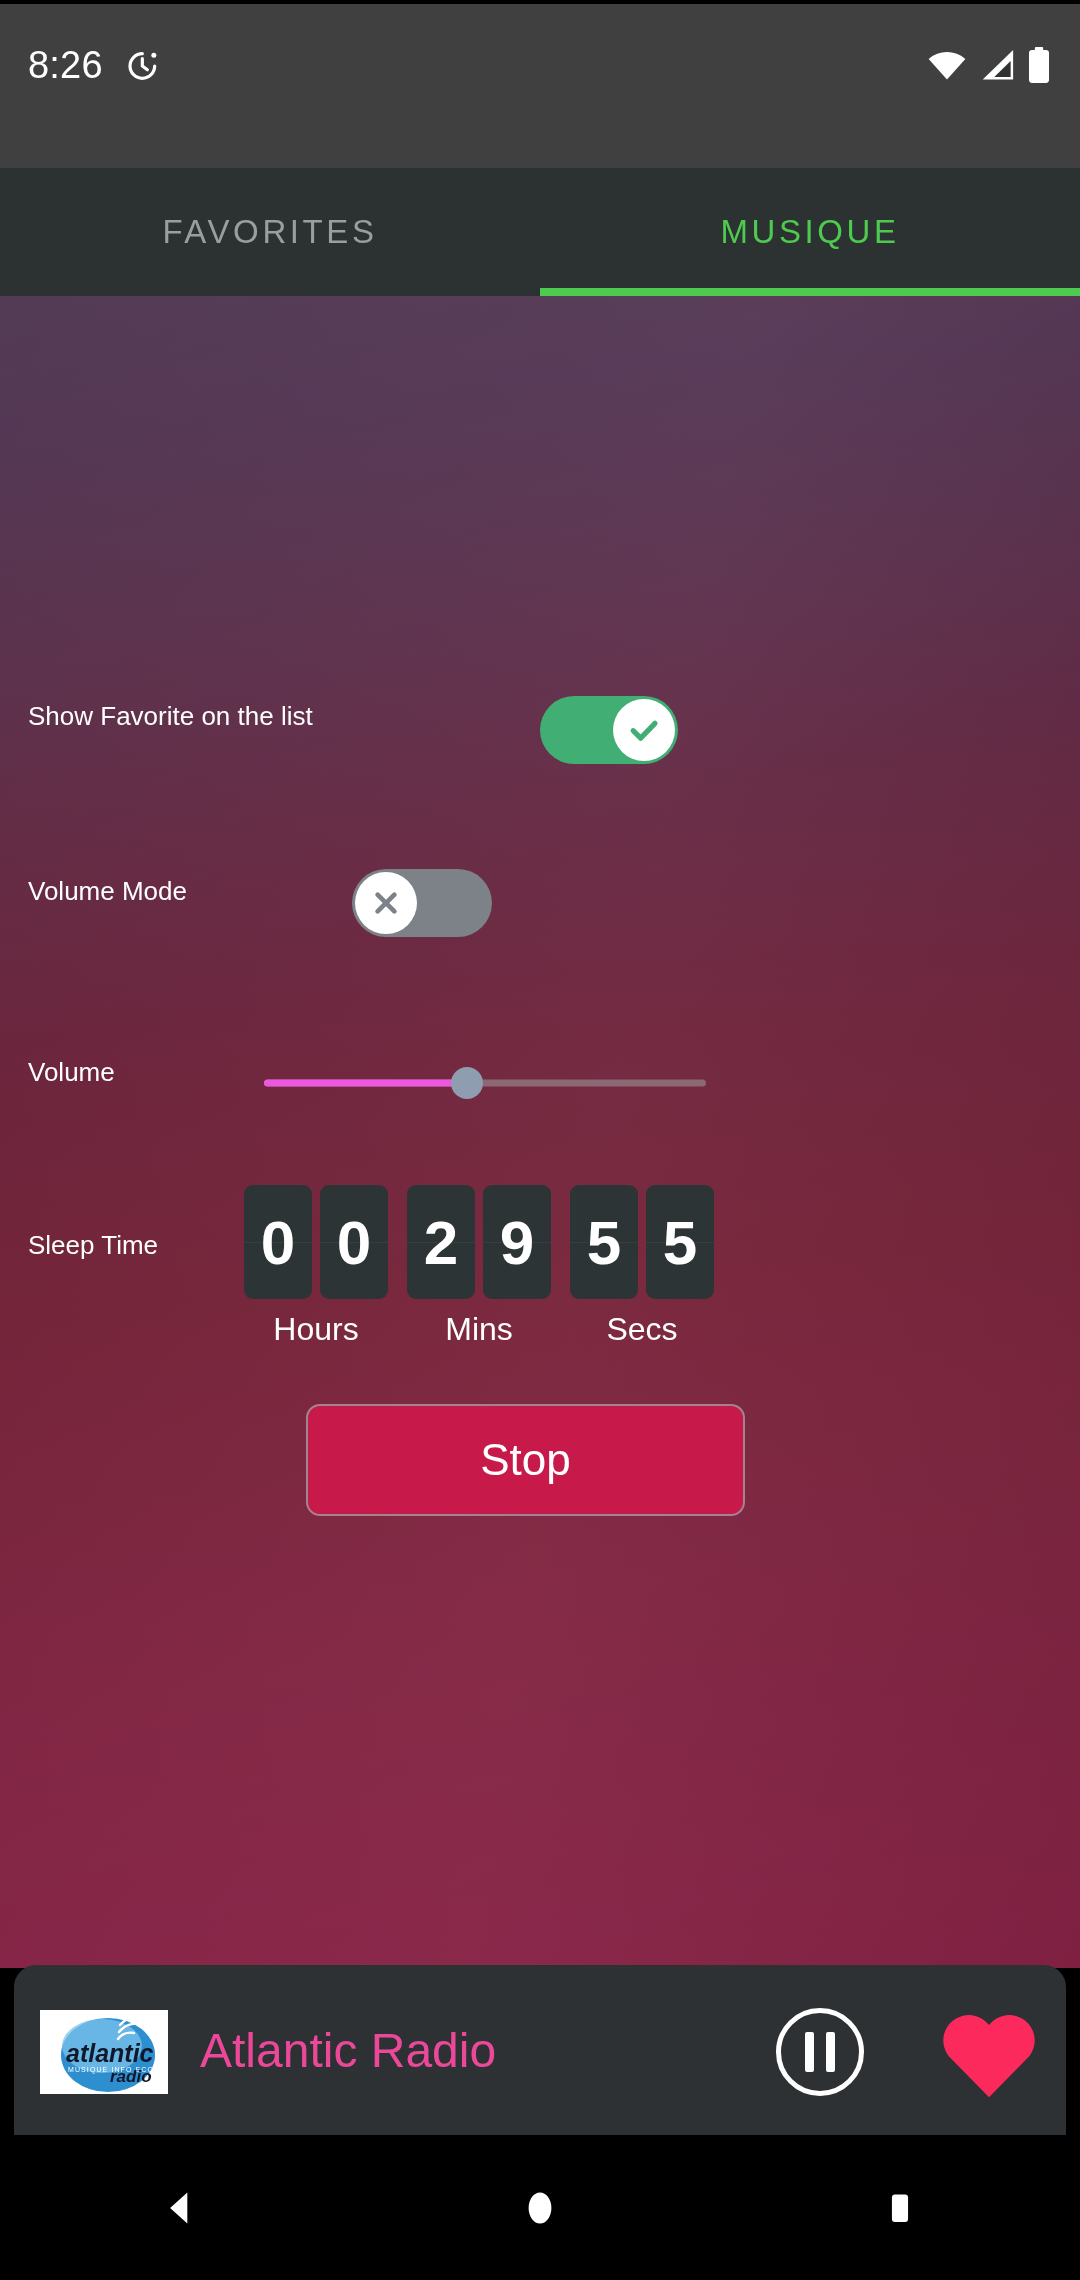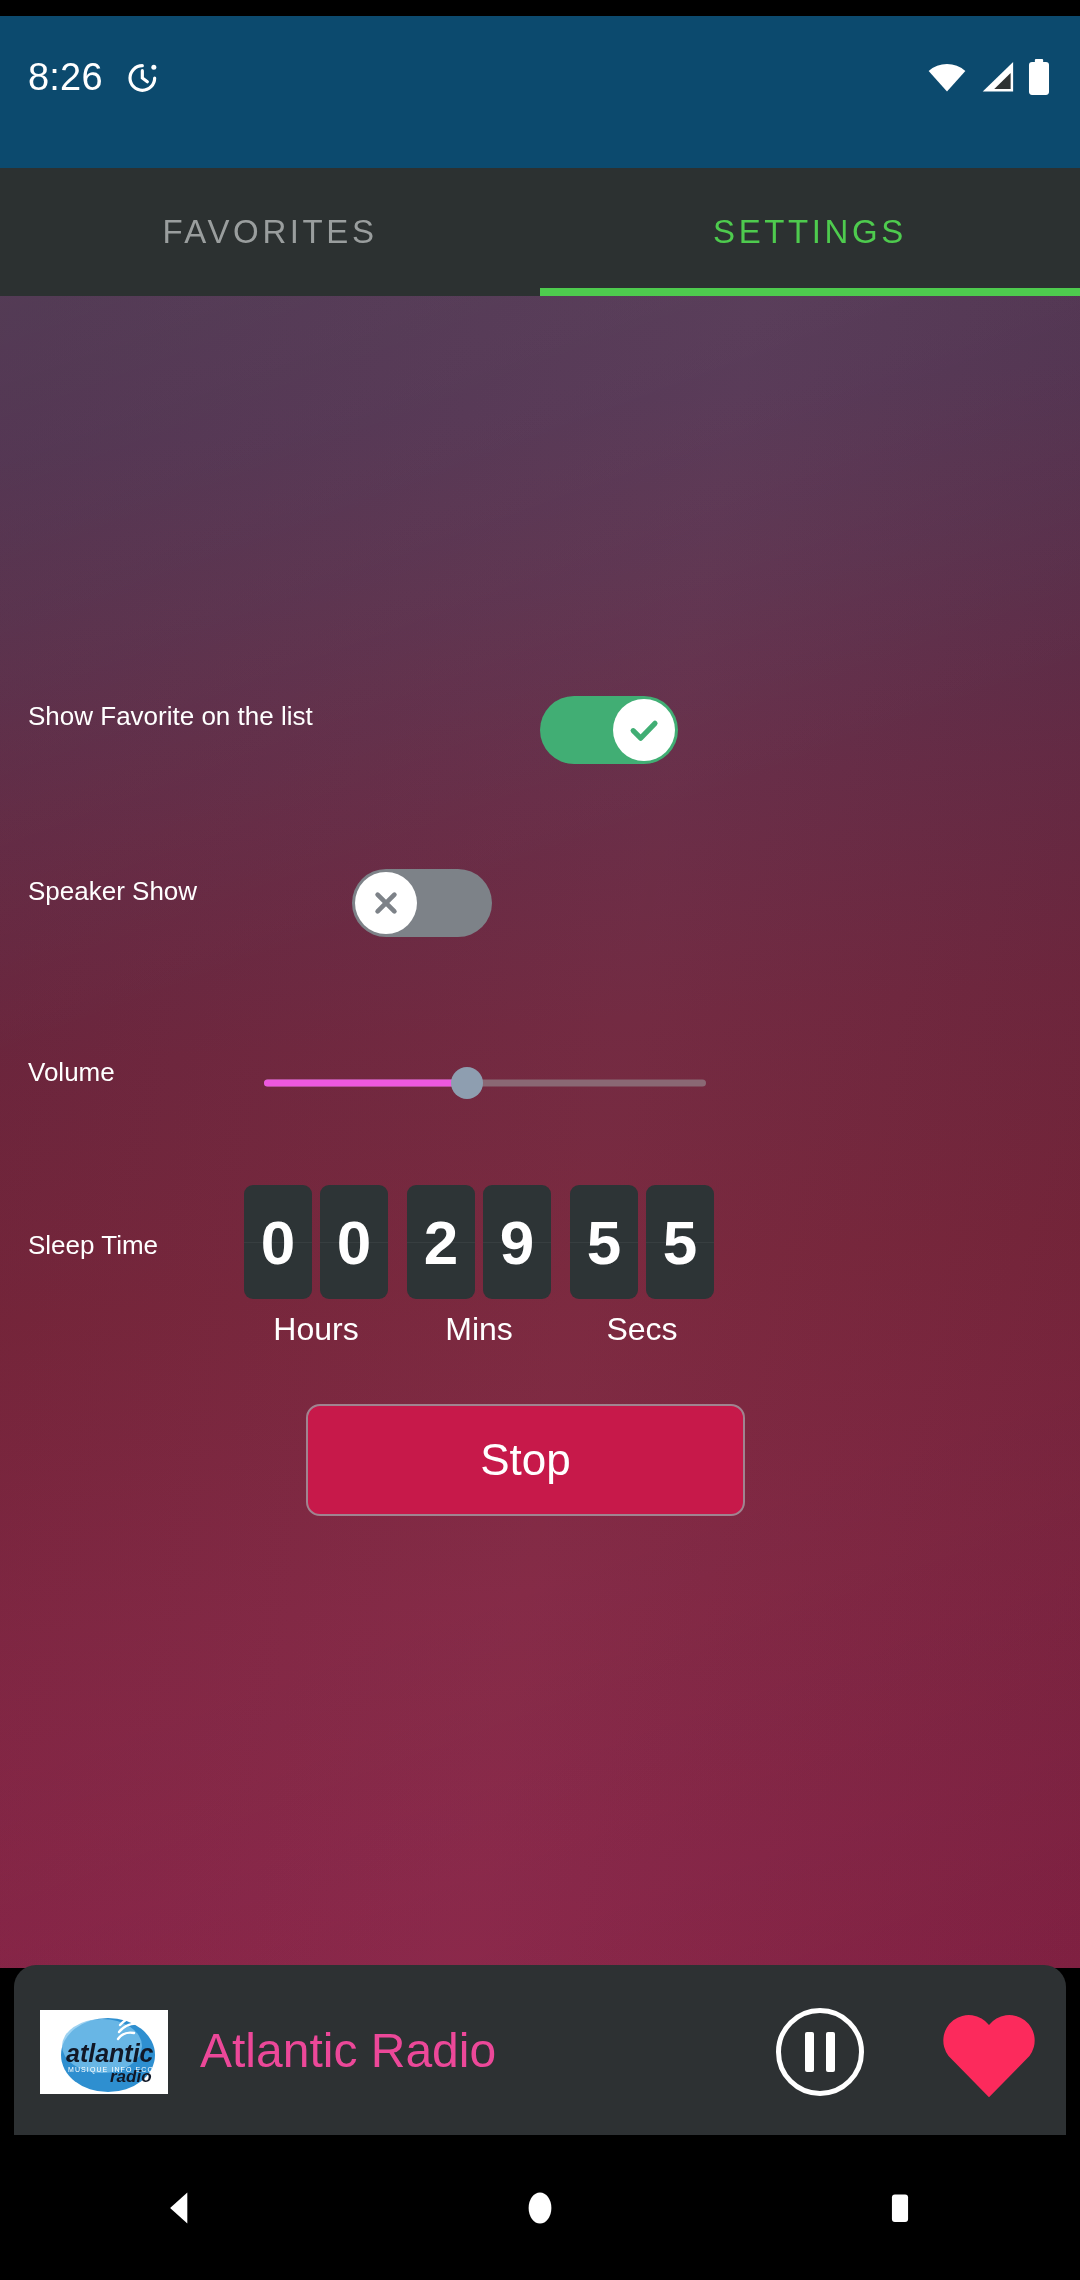--- a/index.html
+++ b/index.html
@@ -15,23 +15,23 @@
     position: relative;
     width: 1080px;
     height: 2280px;
     overflow: hidden;
     background: #000;
   }
 
   
   #status-bar {
     position: absolute;
-    left: 0; top: 16px;
+    left: 0; top: 4px;
     width: 1080px; height: 168px;
-    background: #0c4a6e;
+    background: #404040;
     box-sizing: border-box;
   }
   #status-clock {
     position: absolute;
     left: 28px; top: 40px;
     font-size: 38px;
     color: #FFFFFF;
     letter-spacing: 0.2px;
   }
   #alarm-icon {
@@ -328,35 +328,35 @@
       </svg>
       <svg width="26" height="38" viewBox="0 0 14 22">
         <rect x="4.6" y="0.6" width="4.8" height="2.1" rx="0.6" fill="#FFFFFF"></rect>
         <rect x="1.2" y="2.3" width="11.6" height="19.1" rx="1.8" fill="#FFFFFF"></rect>
       </svg>
     </div>
   </div>
 
   <div id="tab-bar">
     <div class="tab">FAVORITES</div>
-    <div class="tab active">SETTINGS</div>
+    <div class="tab active">MUSIQUE</div>
   </div>
 
   <div id="content">
 
     <div class="row-label" style="left:28px; top:405px;">Show Favorite on the list</div>
     <div class="toggle" id="toggle-favorite">
       <div class="knob">
         <svg width="40" height="40" viewBox="0 0 24 24">
           <path d="M5.5 12.4 10 16.9 18.6 8" fill="none" stroke="#41AE74" stroke-width="3.1" stroke-linecap="round" stroke-linejoin="round"></path>
         </svg>
       </div>
     </div>
 
-    <div class="row-label" style="left:28px; top:580px;">Speaker Show</div>
+    <div class="row-label" style="left:28px; top:580px;">Volume Mode</div>
     <div class="toggle" id="toggle-speaker">
       <div class="knob">
         <svg width="36" height="36" viewBox="0 0 24 24">
           <path d="M6.4 6.4 17.6 17.6 M17.6 6.4 6.4 17.6" fill="none" stroke="#7D8288" stroke-width="3.1" stroke-linecap="round"></path>
         </svg>
       </div>
     </div>
 
     <div class="row-label" style="left:28px; top:761px;">Volume</div>
     <div id="volume-slider">

